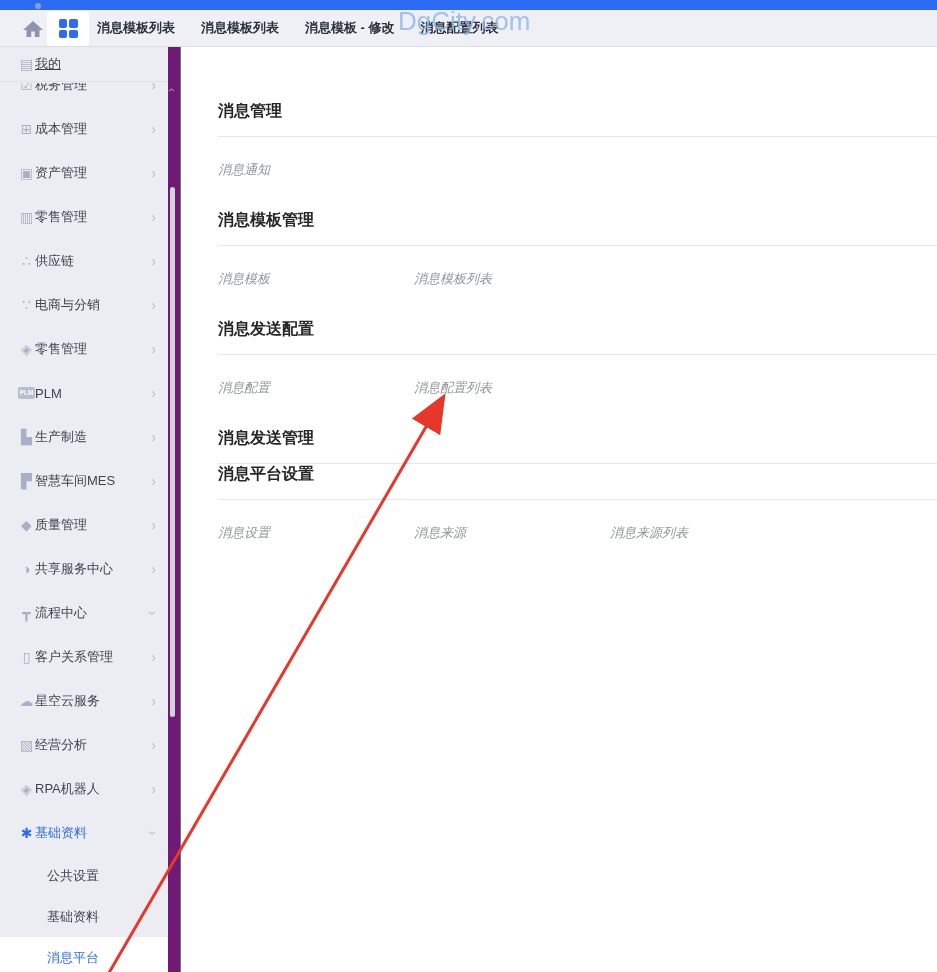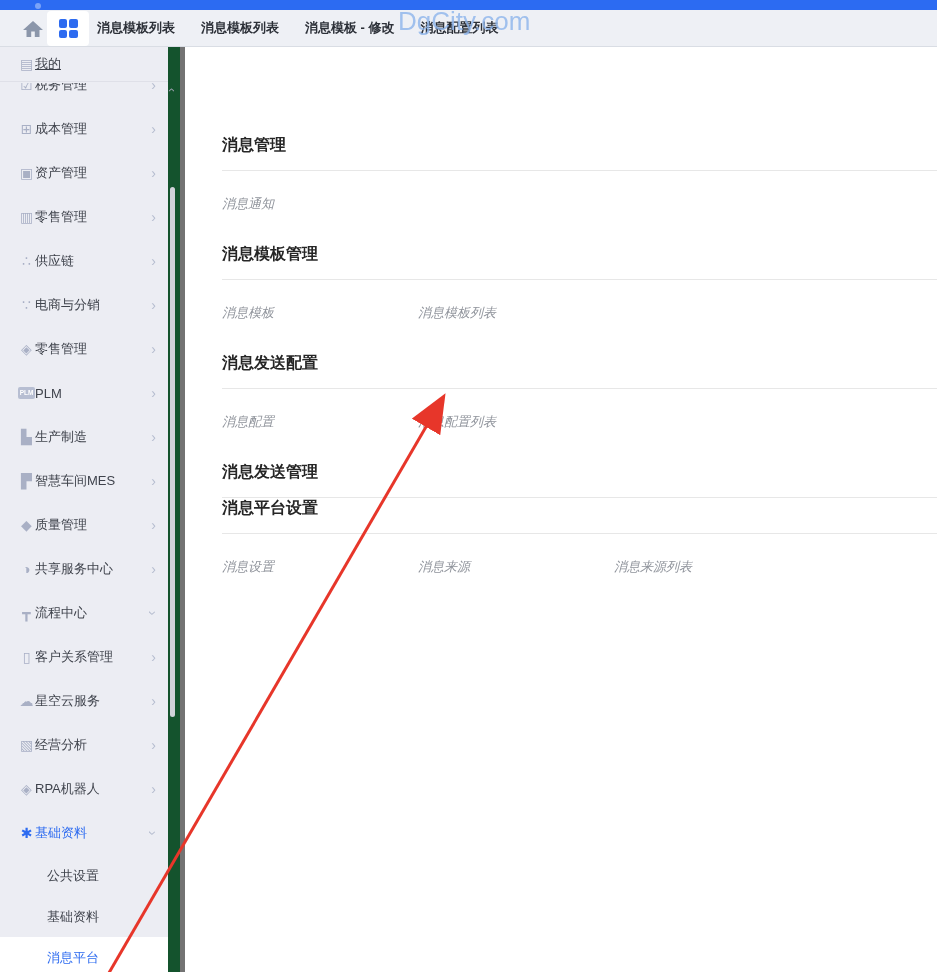--- a/index.html
+++ b/index.html
@@ -1,21 +1,21 @@
 <!DOCTYPE html>
 <html style="--topbar: #2c6bf2; --accent: #2d6bf0; --watermark: #8fb6ec; --arrow: #e7362a;"><head>
 <meta charset="utf-8">
 <style>
   * { box-sizing: border-box; }
   html,body { margin:0; padding:0; }
   body {
     font-family: "Liberation Sans", "DejaVu Sans", sans-serif;
     background:#fff;
   }
-  .page { position:relative; width:937px; height:972px; overflow:hidden; background:#14532d; }
+  .page { position:relative; width:937px; height:972px; overflow:hidden; background:#701a75; }
 
   
   .topbar { position:absolute; left:0; top:0; right:0; height:10px; background:var(--topbar,#2c6bf2); }
   .topbar-dot { position:absolute; left:35px; top:3px; width:6px; height:6px; border-radius:50%; background:#7ba3f7; }
 
   
   .tabbar { position:absolute; left:0; top:10px; right:0; height:37px; background:#eef0f5; border-bottom:1px solid #d9dde4; }
   .home-btn { position:absolute; left:21px; top:7px; width:24px; height:24px; cursor:pointer; }
   .launcher { position:absolute; left:47px; top:1px; width:42px; height:35px; background:#fff; border-radius:4px; display:flex; align-items:center; justify-content:center; cursor:pointer; }
   .grid-icon { width:19px; height:19px; display:grid; grid-template-columns:1fr 1fr; grid-template-rows:1fr 1fr; gap:2px; }
@@ -39,21 +39,21 @@
   .chev.down { transform:rotate(90deg); }
   .item.active .label, .item.active .icon { color:var(--accent,#2d6bf0); }
   .sub { height:41px; display:flex; align-items:center; padding-left:47px; font-size:13px; color:#3f434c; cursor:pointer; }
   .sub.selected { background:#fff; color:var(--accent,#2d6bf0); }
 
   
   .sb-thumb { position:absolute; left:170px; top:187px; width:5px; height:530px; border-radius:3px; background:#d2d3da; cursor:pointer; z-index:3; }
   .scroll-up { position:absolute; left:165px; top:80px; width:12px; height:12px; color:#9ba0ad; font-size:12px; line-height:12px; transform:rotate(-90deg); cursor:pointer; z-index:3; }
 
   
-  .content { position:absolute; left:180px; top:47px; right:0; bottom:0; background:#fff; border-left:5px solid #737373; padding:88px 0 0 37px; }
+  .content { position:absolute; left:180px; top:47px; right:0; bottom:0; background:#fff; border-left:1px solid #737373; padding:54px 0 0 37px; }
   .section h2 { margin:0 0 14px; font-size:16px; font-weight:bold; color:#262626; }
   .section .divider { height:1px; background:#e7e7e7; }
   .section .links { display:grid; grid-template-columns:196px 196px 196px 196px; padding:24px 0 31px; }
   .link { font-size:13px; color:#8f939b; white-space:nowrap; cursor:pointer;font-style:italic; }
 
   
   .arrow-svg { position:absolute; left:0; top:0; z-index:40; pointer-events:none; }
 </style>
 </head>
 <body>

